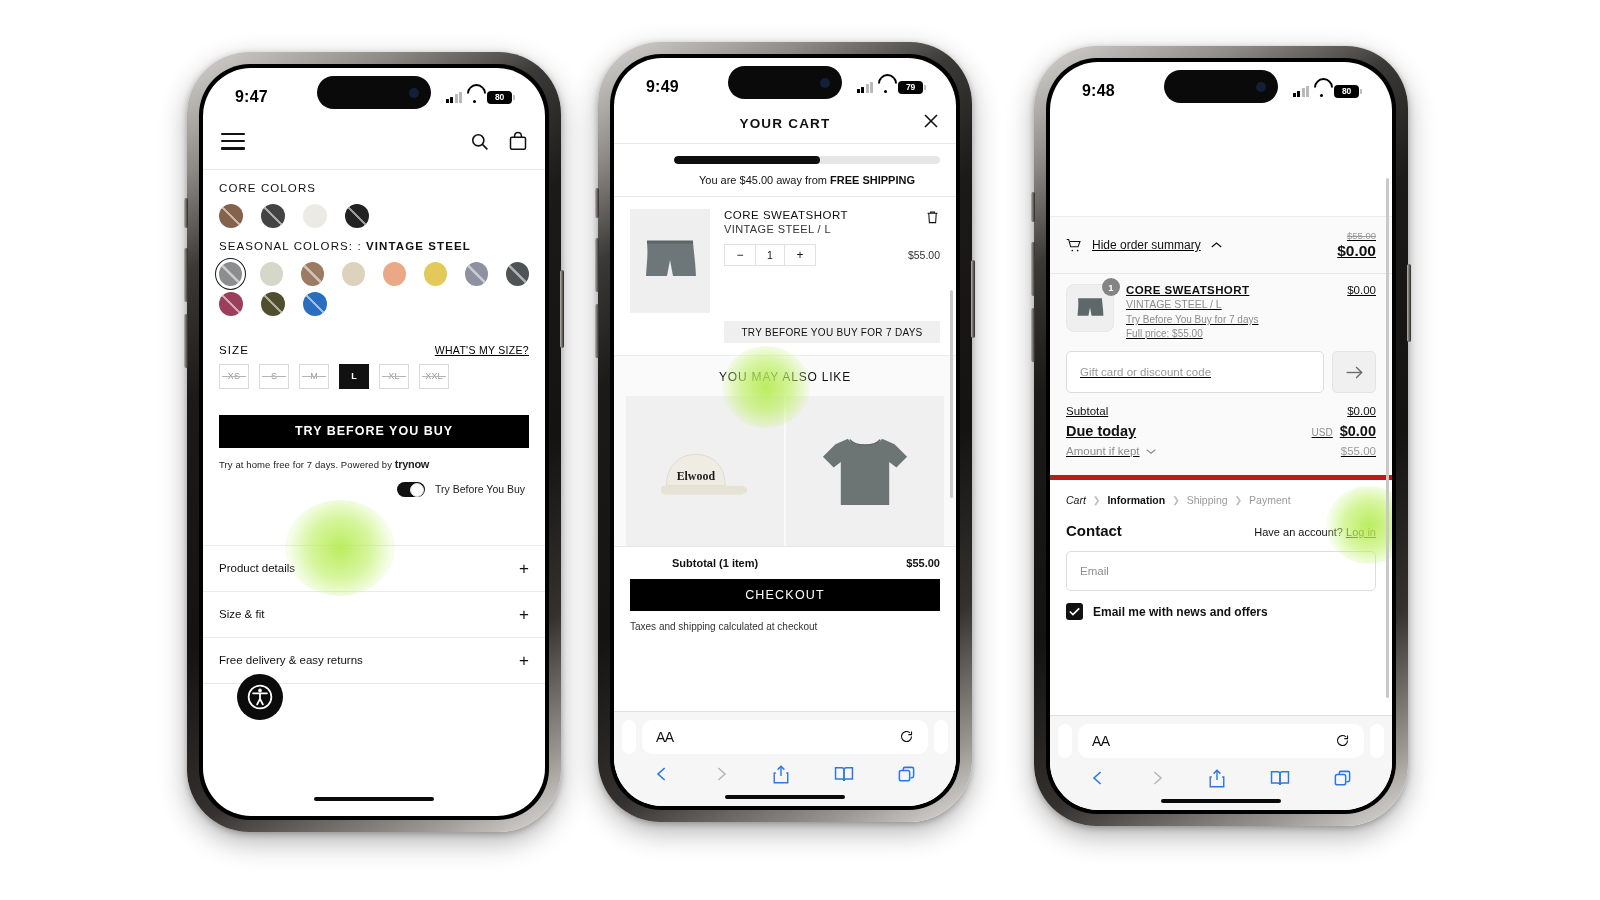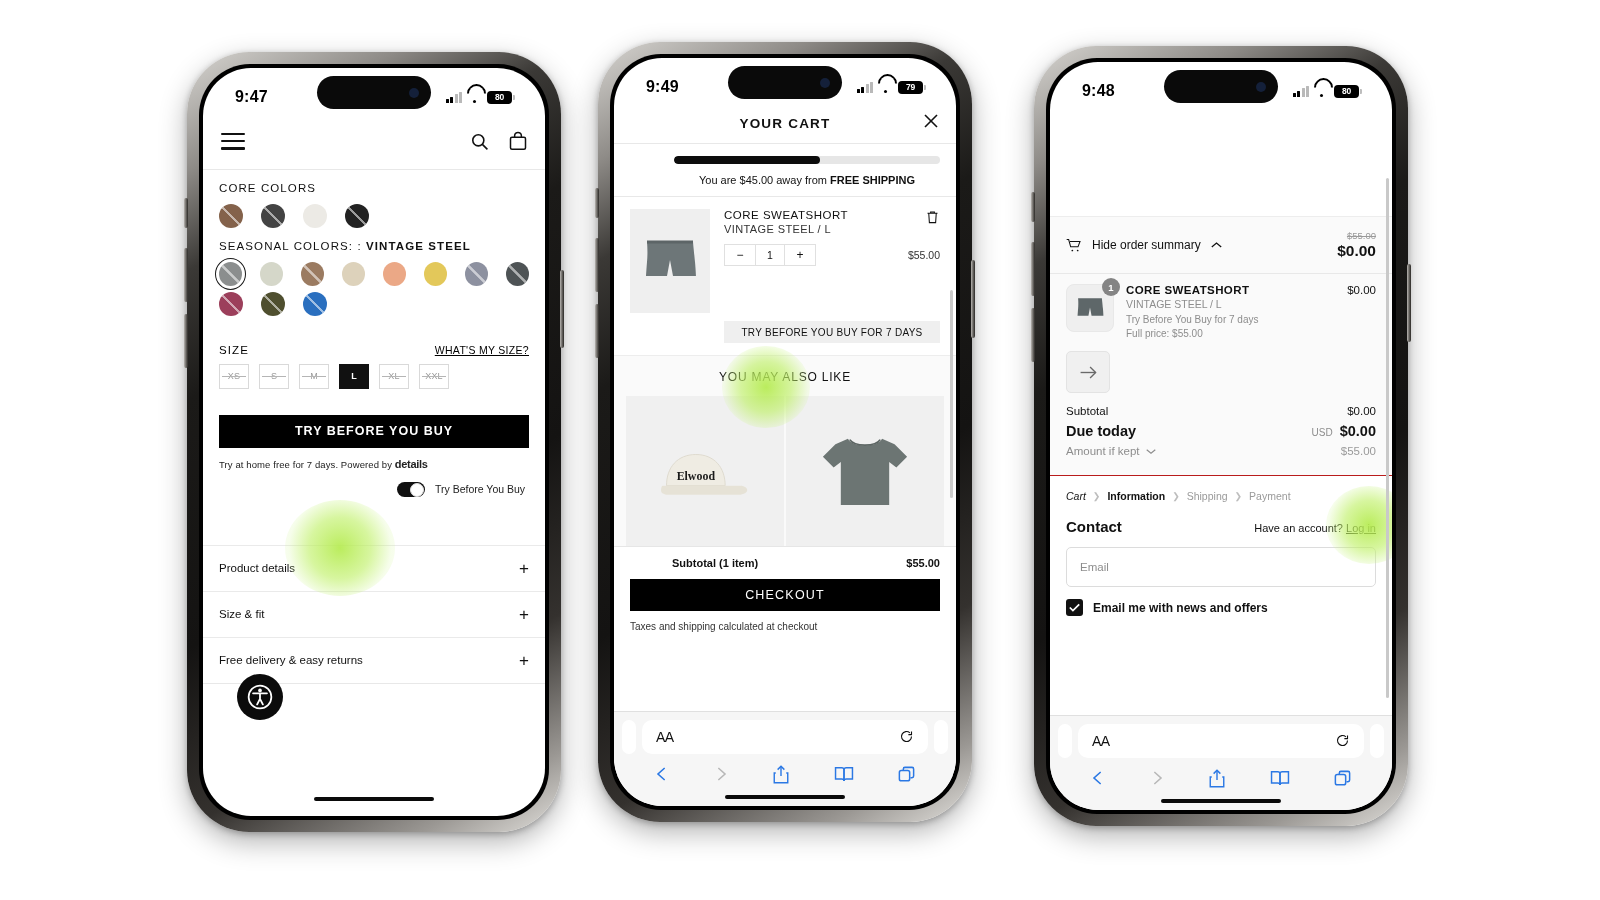--- a/index.html
+++ b/index.html
@@ -160,21 +160,21 @@
   .url-row { display:flex; align-items:center; gap:6px; }
   .url-side { width:14px; height:34px; background:#fff; border-radius:9px; flex:0 0 auto; }
   .url-pill { flex:1; height:34px; background:#fff; border-radius:10px; display:flex; align-items:center;
     justify-content:space-between; padding:0 14px; }
   .aa { font-size:12px; color:#111; letter-spacing:-.5px; }
   .aa small { font-size:14px; }
   .tabbar { display:flex; align-items:center; justify-content:space-around; padding:10px 10px 8px 10px; }
   .home-ind { width:120px; height:4.5px; border-radius:3px; background:#0a0a0a; margin:2px auto 7px auto; }
 
   
-  .co-summary { background:#fafafa; border-top:1px solid #ededed; border-bottom:1px solid #b91c1c; }
+  .co-summary { background:#fafafa; border-top:1px solid #ededed; border-bottom:5px solid #b91c1c;text-decoration:underline; }
   .co-sumhead { display:flex; align-items:center; justify-content:space-between; padding:13px 16px; }
   .co-sumleft { display:flex; align-items:center; gap:10px; font-size:12px; color:#111; }
   .co-strike { font-size:9.5px; color:#9a9a9a; text-decoration:line-through; text-align:right; }
   .co-total { font-size:15.5px; font-weight:700; color:#111; text-align:right; margin-top:1px; }
   .co-line { display:flex; padding:10px 16px 0 16px; gap:12px; }
   .co-thumb { position:relative; width:48px;height:48px;border-radius:8px;background:#efefef;border:1px solid #e8e8e8;
     display:flex;align-items:center;justify-content:center;flex:0 0 auto;}
   .co-badge { position:absolute; top:-7px; right:-7px; width:18px;height:18px;border-radius:50%;background:#848484;color:#fff;
     font-size:9.5px; display:flex;align-items:center;justify-content:center; font-weight:600;}
   .co-name { font-size:11.5px; font-weight:700; letter-spacing:.4px; color:#111; }
@@ -303,21 +303,21 @@
             <span class="size-box sel">L</span>
             <span class="size-box oos">XL</span>
             <span class="size-box oos">XXL</span>
           </div>
 
           <div class="cta">TRY BEFORE YOU BUY</div>
           <div class="glow" style="left:82px; top:432px; width:110px; height:96px;"></div>
 
           <div class="powered">
             <span>Try at home free for 7 days. Powered by</span>
-            <span class="trynow-logo">details</span>
+            <span class="trynow-logo">trynow</span>
           </div>
 
           <div class="tbyb-toggle-row">
             <span class="toggle"></span>
             <span class="tbyb-toggle-label">Try Before You Buy</span>
           </div>
         </div>
 
         <div class="accordion">
           <div class="acc-row">
@@ -551,20 +551,21 @@
             <div>
               <div class="co-name">CORE SWEATSHORT</div>
               <div class="co-var">VINTAGE STEEL / L</div>
               <div class="co-sub1">Try Before You Buy for 7 days</div>
               <div class="co-sub2">Full price: $55.00</div>
             </div>
             <div class="co-lprice">$0.00</div>
           </div>
 
           <div class="gift-row">
+            <div class="gift-input">Gift card or discount code</div>
             <div class="gift-go">
               <svg width="19" height="15" viewBox="0 0 24 18" fill="none" stroke="#6a6a6a" stroke-width="1.7">
                   <line x1="2" y1="9" x2="21" y2="9"></line>
                   <path d="M14 2 L21 9 L14 16"></path>
                 </svg>
             </div>
           </div>
 
           <div class="co-totals">
             <div class="tot-row">

